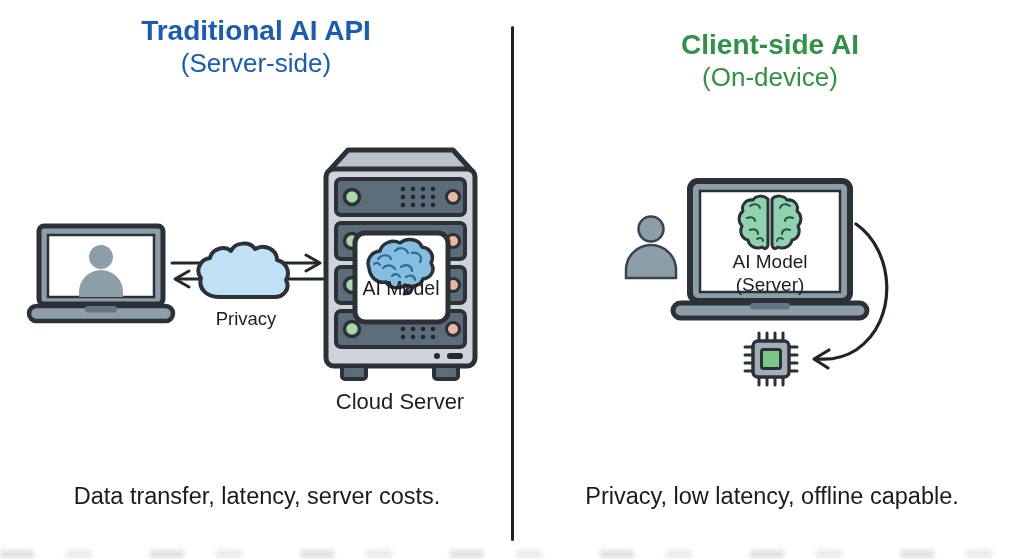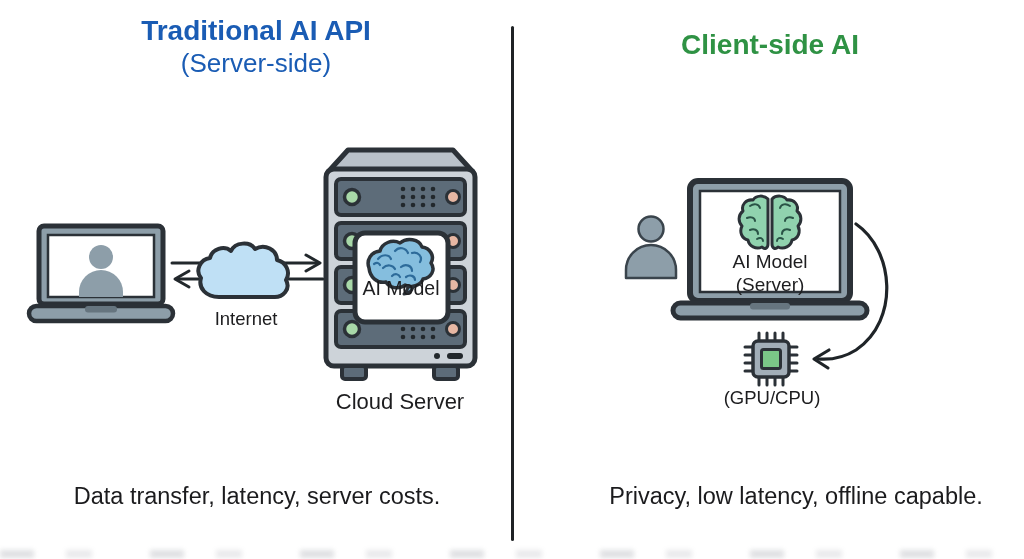--- a/index.html
+++ b/index.html
@@ -53,20 +53,21 @@
 <body>
 
 <div id="stage">
 
   <div class="abs centered title title-blue" style="left:256px;top:14px;">
     <div class="l1">Traditional AI API</div>
     <div class="l2">(Server-side)</div>
   </div>
   <div class="abs centered title title-green" style="left:770px;top:20px;margin-top:8px;">
     <div class="l1">Client-side AI</div>
+    <div class="l2">(On-device)</div>
   </div>
 
   <div class="abs" id="divider"></div>
 
   <div class="abs" style="left:165px;top:252px;">
     <svg width="165" height="38" viewBox="0 0 165 38" fill="none" stroke="#22282c" stroke-width="3" stroke-linecap="round" stroke-linejoin="round">
       <line x1="7" y1="11" x2="152" y2="11"></line>
       <polyline points="141,3 155,11 141,19"></polyline>
       <line x1="158" y1="27" x2="13" y2="27"></line>
       <polyline points="24,19 10,27 24,35"></polyline>
@@ -84,21 +85,21 @@
       <rect x="2" y="84" width="144" height="15" rx="7.5" fill="#8d9ea9" stroke="#2b3137" stroke-width="4.5"></rect>
       <rect x="58" y="84" width="32" height="6.5" rx="3" fill="#66757f"></rect>
     </svg>
   </div>
 
   <div class="abs" style="left:193px;top:240px;">
     <svg width="110" height="66" viewBox="0 0 110 66">
       <path d="M 26,57 C 13,57 5,48 8,38 C 2,31 7,19 17,18 C 19,9 31,5 38,11 C 42,2 57,1 62,9 C 72,3 84,10 84,20 C 93,22 98,32 93,40 C 98,49 90,58 80,57 Z" fill="#bfe0f5" stroke="#2b3137" stroke-width="4" stroke-linejoin="round"></path>
     </svg>
   </div>
-  <div class="abs centered lbl" style="left:246px;top:307px;font-size:18.5px;">Internet</div>
+  <div class="abs centered lbl" style="left:246px;top:307px;font-size:18.5px;">Privacy</div>
 
   <div class="abs" style="left:318px;top:142px;">
     <svg width="165" height="252" viewBox="0 0 165 252">
 
       <path d="M 30,8 L 135,8 L 155,30 L 10,30 Z" fill="#b9c1c9" stroke="#2b3137" stroke-width="5" stroke-linejoin="round"></path>
 
       <rect x="8" y="27" width="149" height="197" rx="8" fill="#cdd3d9" stroke="#2b3137" stroke-width="5"></rect>
 
       <g>
         <g>
@@ -241,20 +242,19 @@
         <line x1="17" y1="47" x2="17" y2="55"></line>
           <line x1="25" y1="47" x2="25" y2="55"></line>
           <line x1="33" y1="47" x2="33" y2="55"></line>
           <line x1="41" y1="47" x2="41" y2="55"></line>
       </g>
       <rect x="11" y="11" width="36" height="36" rx="5" fill="#a2aeb8" stroke="#2b3137" stroke-width="3.5"></rect>
       <rect x="19.5" y="19.5" width="19" height="19" rx="2" fill="#7ac787" stroke="#2b3137" stroke-width="3"></rect>
     </svg>
   </div>
   <div class="abs centered lbl2" style="left:772px;top:386px;font-size:18.5px;">
-    <div>(GPU/CPU)</div>
-  </div>
-
-  <div class="abs centered caption" style="left:772px;top:483px;margin-left:24px;">Privacy, low latency, offline capable.</div>
+  </div>
+
+  <div class="abs centered caption" style="left:772px;top:483px;">Privacy, low latency, offline capable.</div>
 
   <div class="abs" id="bottom-smudge"></div>
 
 </div>
 
 </body></html>

